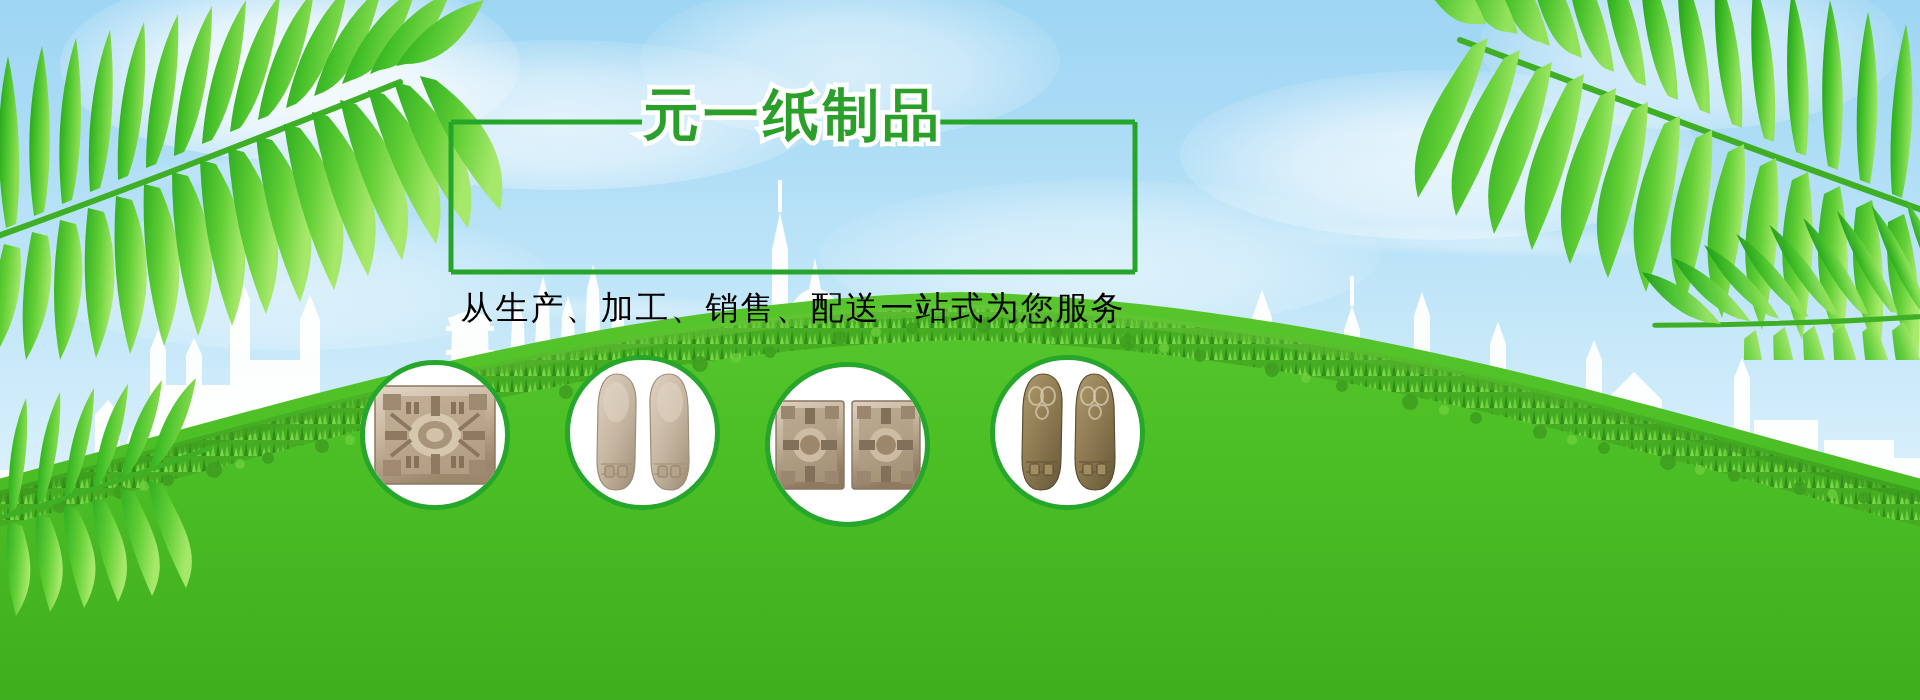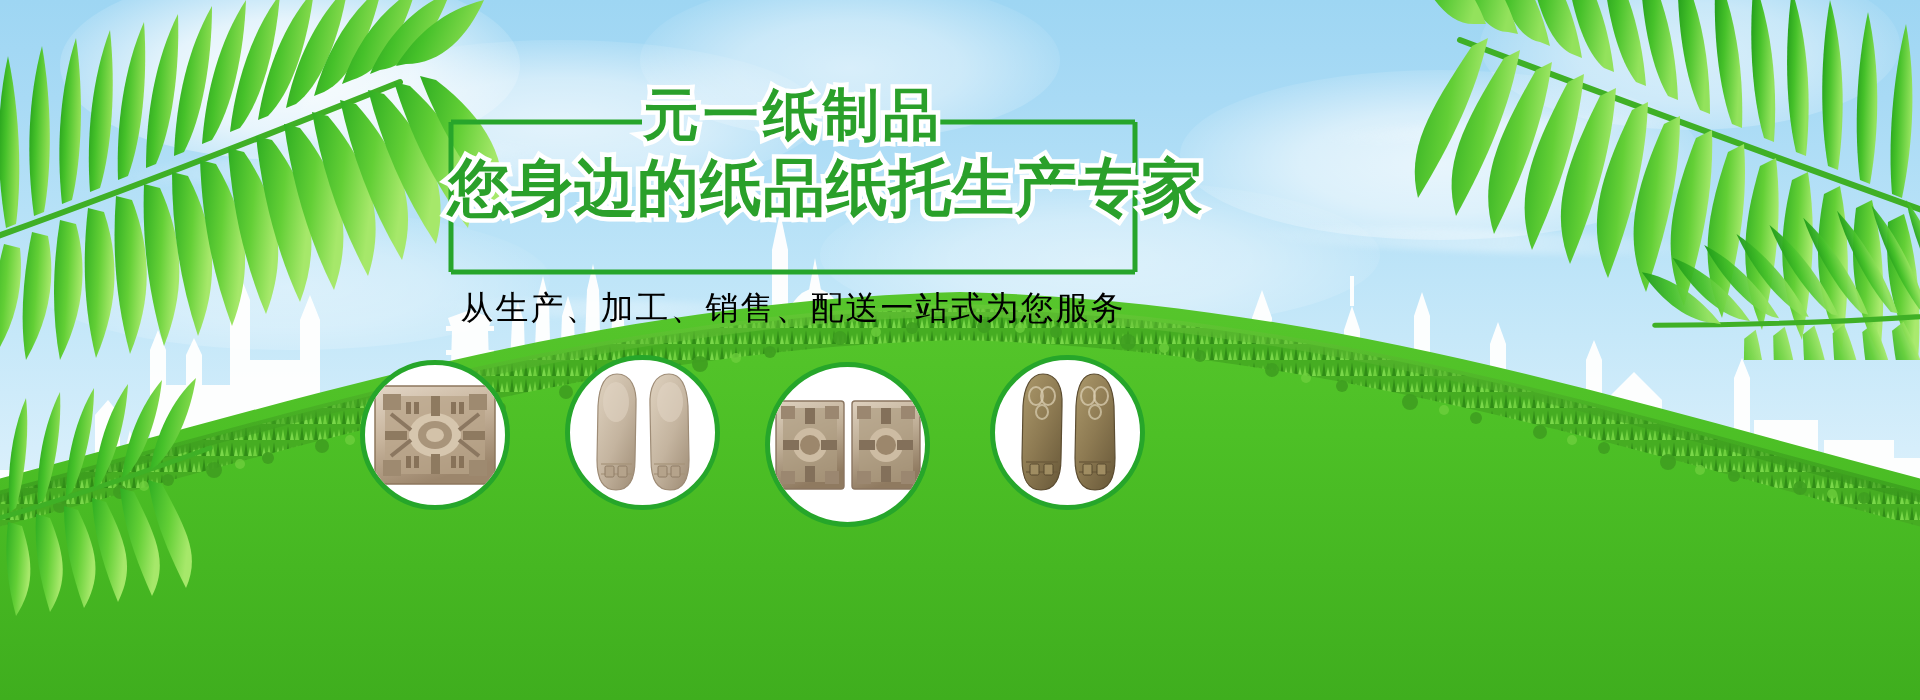--- a/index.html
+++ b/index.html
@@ -494,21 +494,20 @@
 
       <line x1="687" y1="36" x2="687" y2="186" stroke="#27a52b" stroke-width="5"></line>
 
       <line x1="3" y1="36" x2="194" y2="36" stroke="#27a52b" stroke-width="5"></line>
 
       <line x1="490" y1="36" x2="687" y2="36" stroke="#27a52b" stroke-width="5"></line>
     </svg>
 
     <div class="title-line title-1">元一纸制品</div>
 
-    <div class="title-line title-2">您身边的纸品纸托生产专家</div>
   </div>
 
   <div class="subtitle">从生产、加工、销售、配送一站式为您服务</div>
 
   <div class="circle" style="left:360px; top:360px; width:150px; height:150px;">
     <svg class="prod-svg" width="124" height="110" viewBox="0 0 124 110">
       <defs>
         <linearGradient id="pulp1" x1="0" y1="0" x2="0.4" y2="1">
           <stop offset="0%" stop-color="#e3d6c6"></stop>
           <stop offset="50%" stop-color="#c7b49c"></stop>

